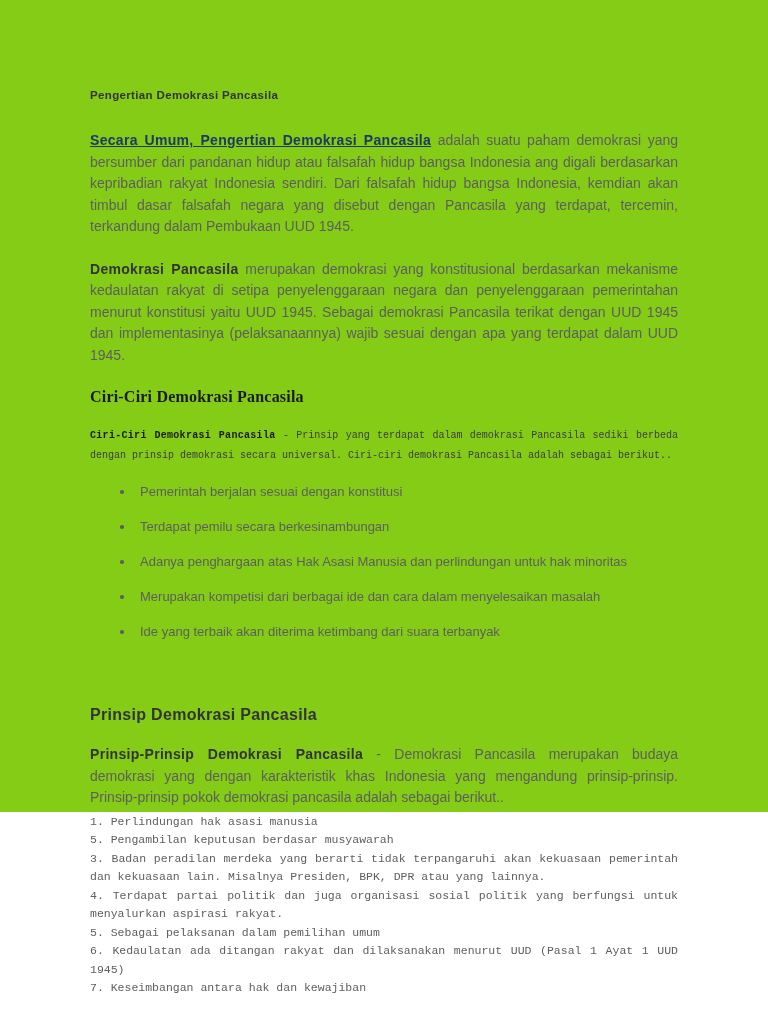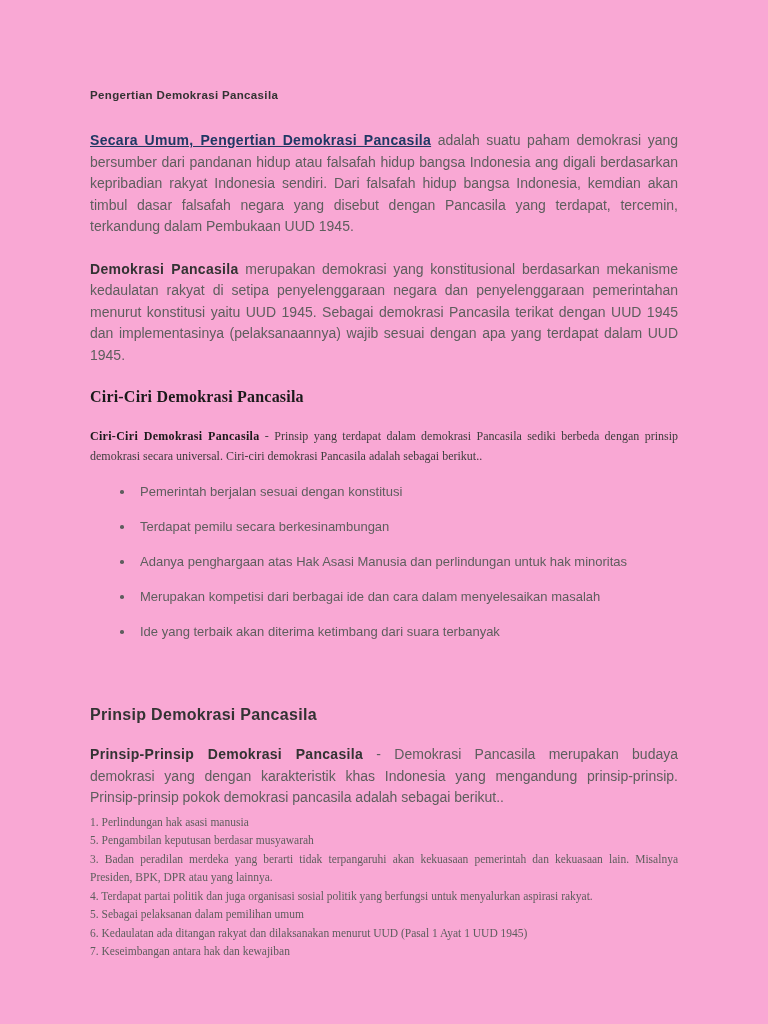--- a/index.html
+++ b/index.html
@@ -10,22 +10,22 @@
   body {
     width: 768px;
     height: 1024px;
     overflow: hidden;
     font-family: "Liberation Sans", sans-serif;
     -webkit-font-smoothing: antialiased;
   }
   .page {
     position: relative;
     width: 768px;
-    height: 1024px;
-    background: #f9a8d4;
+    height: 812px;
+    background: #84cc16;
     box-sizing: border-box;
     padding: 88px 90px 0 90px;
   }
   .content {
     width: 588px;
   }
 
   
   .doc-title {
     font-family: "Liberation Sans", sans-serif;
@@ -58,22 +58,22 @@
   
   .para {
     font-family: "Liberation Sans", sans-serif;
     font-size: 14px;
     color: #5e5e5e;
     line-height: 21.5px;
     text-align: justify;
     margin: 0 0 21px 0;
   }
   .para-serif {
-    font-family: Liberation Serif, serif;
-    font-size: 12px;
+    font-family: Liberation Mono, monospace;
+    font-size: 10px;
     color: #3d3d3d;
     line-height: 20px;
     text-align: justify;
     margin: 1px 0 18px 0;
   }
   .para-serif .lead {
     font-weight: bold;
     color: #1a1a1a;
   }
   .lead {
@@ -113,21 +113,21 @@
     background: #5e5e5e;
   }
 
   
   .numlist {
     list-style: none;
     margin: 0;
     padding: 0;
   }
   .numlist li {
-    font-family: Liberation Serif, serif;
+    font-family: Liberation Mono, monospace;
     font-size: 11.5px;
     color: #5e5e5e;
     line-height: 18.5px;
     text-align: justify;
     margin: 0;
   }
 
   .gap-before-prinsip { height: 46px; }
 </style>
 </head>

